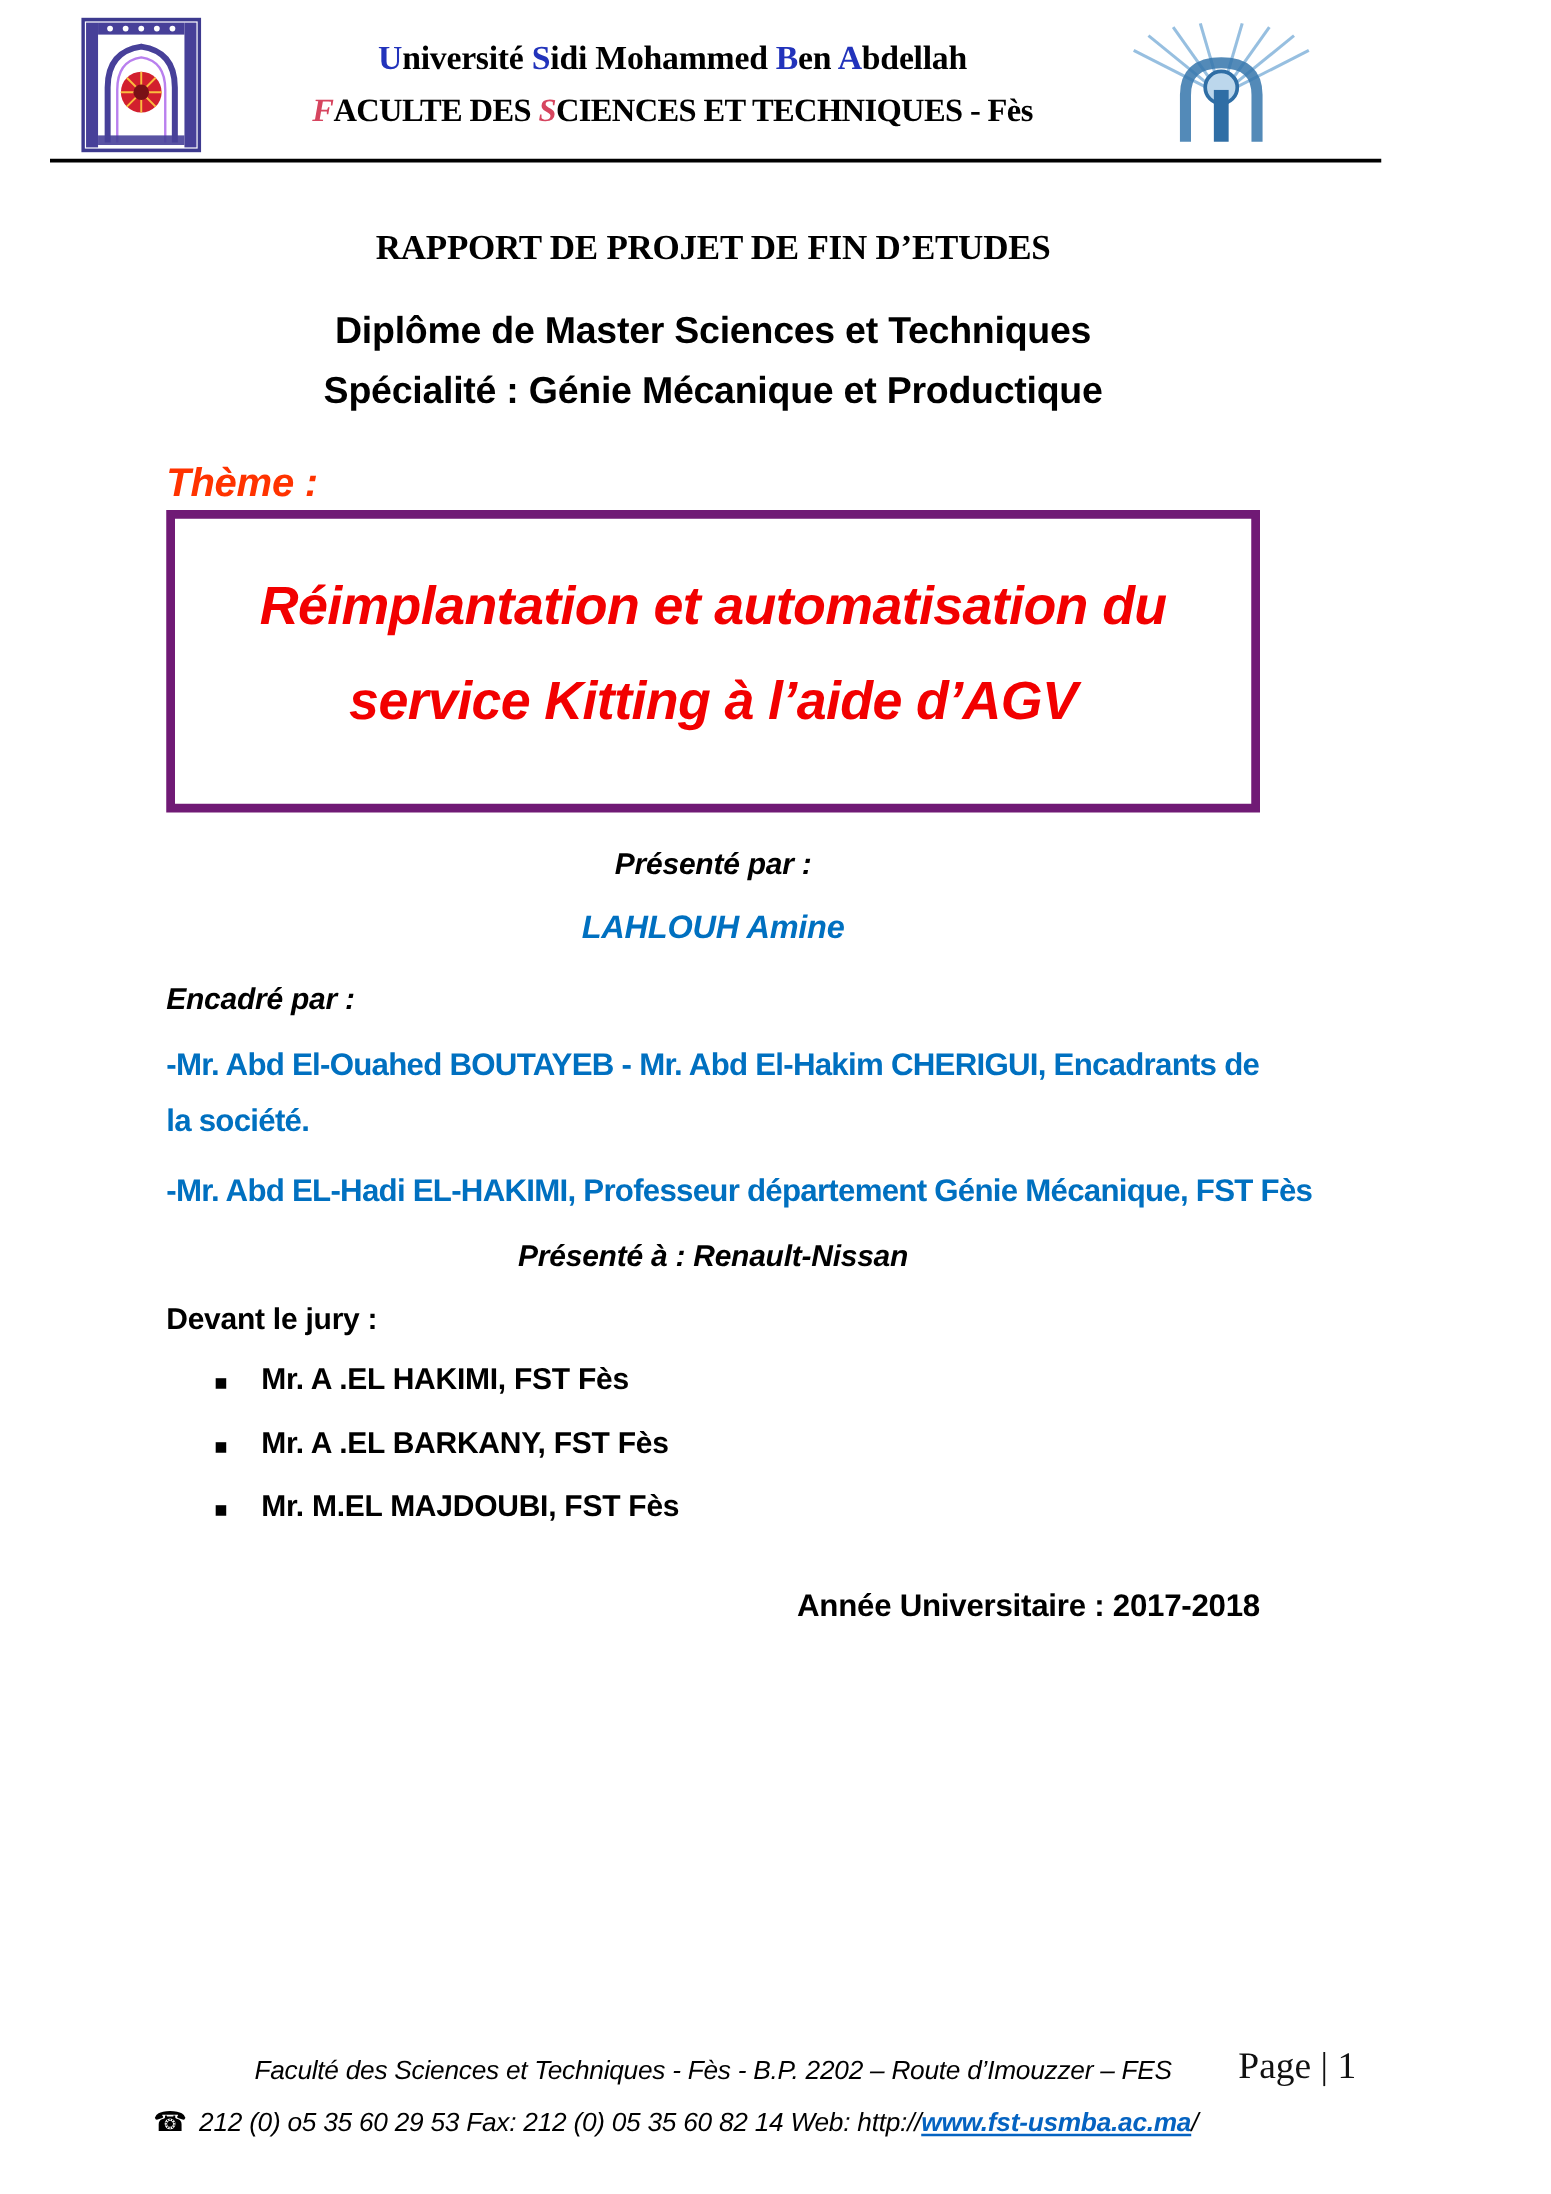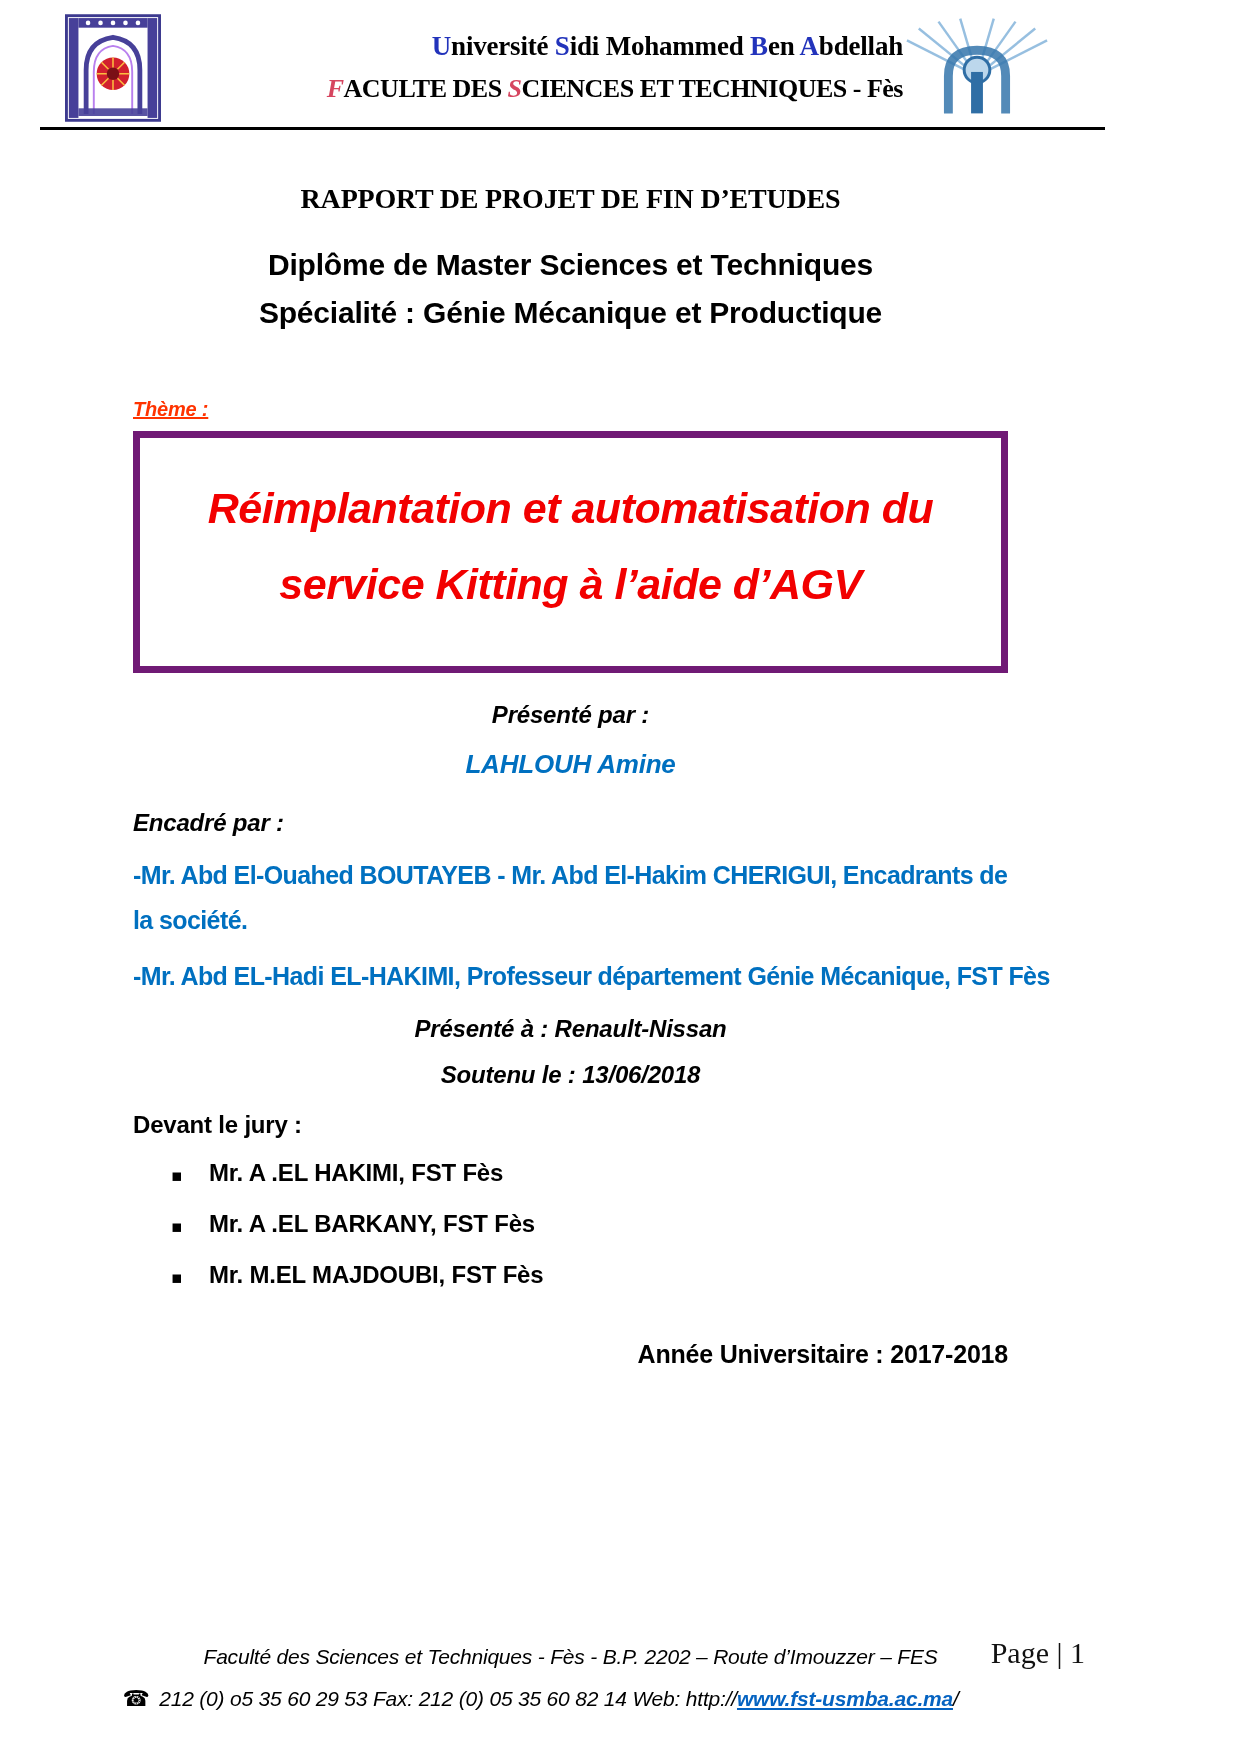--- a/index.html
+++ b/index.html
@@ -25,41 +25,41 @@
   .header{
     position:absolute;top:10px;left:0;right:0;
     height:115px;
     display:flex;align-items:center;
     padding-left:65px;padding-right:190px;
   }
   .logo{flex:0 0 auto;}
   .logo-left{width:96px;height:110px;}
   .logo-right{width:148px;height:100px;}
   .header-text{
-    flex:1 1 auto;text-align:right;
+    flex:1 1 auto;text-align:center;
     font-family:"Liberation Serif",serif;font-weight:bold;padding-left:12px;
   }
   .univ-line{font-size:27px;letter-spacing:-0.2px;}
   .fac-line{font-size:26px;margin-top:12px;letter-spacing:-0.5px;}
   .hacc{color:var(--header_accent);}
   .facc{color:var(--faculty_accent);font-style:italic;}
   .header-rule{
     position:absolute;top:127px;left:40px;width:1065px;
     border-top:3px solid #000;
   }
   
   .content{
     position:absolute;top:130px;left:133px;width:875px;
     letter-spacing:-0.2px;
   }
   .report-title{margin-top:50px;font-size:28px;line-height:38px;font-weight:bold;text-align:center;font-family:Liberation Serif, serif;}
   .obtention{margin-top:36px;font-size:24px;line-height:32px;font-weight:bold;font-style:italic;text-align:center;}
   .diploma{margin-top:26px;font-size:30px;line-height:42px;font-weight:bold;text-align:center;}
   .specialty{margin-top:6px;font-size:30px;line-height:42px;font-weight:bold;text-align:center;}
-  .theme-label{margin-top:56px;font-size:20px;line-height:38px;font-weight:bold;font-style:italic;color:var(--theme_label);text-decoration:underline;}
+  .theme-label{margin-top:33px;font-size:32px;line-height:38px;font-weight:bold;font-style:italic;color:var(--theme_label);}
   .theme-box{
     margin-top:3px;border:7px solid #701a75;
     padding:32px 12px 44px;
     text-align:center;
   }
   .theme-line{
     font-size:43px;line-height:76px;font-weight:bold;font-style:italic;
     color:var(--theme_title);letter-spacing:-0.5px;
   }
   .presented{margin-top:26px;font-size:24px;line-height:32px;font-weight:bold;font-style:italic;text-align:center;}
@@ -169,21 +169,20 @@
     </div>
 
     <div class="presented">Présenté par :</div>
     <div class="author">LAHLOUH Amine</div>
 
     <div class="encadre">Encadré par :</div>
     <div class="sup sup2">-Mr. Abd El-Ouahed BOUTAYEB - Mr. Abd El-Hakim CHERIGUI, Encadrants de la société.</div>
     <div class="sup sup1">-Mr. Abd EL-Hadi EL-HAKIMI, Professeur département Génie Mécanique, FST Fès</div>
 
     <div class="loc">Présenté à : Renault-Nissan</div>
-    <div class="ddate">Soutenu le : 13/06/2018</div>
 
     <div class="jury-label">Devant le jury :</div>
     <ul class="jury-list">
       <li class="jury-item">
         <span class="bullet">▪</span>
         <span>Mr. A .EL HAKIMI, FST Fès</span>
       </li>
       <li class="jury-item">
         <span class="bullet">▪</span>
         <span>Mr. A .EL BARKANY, FST Fès</span>

